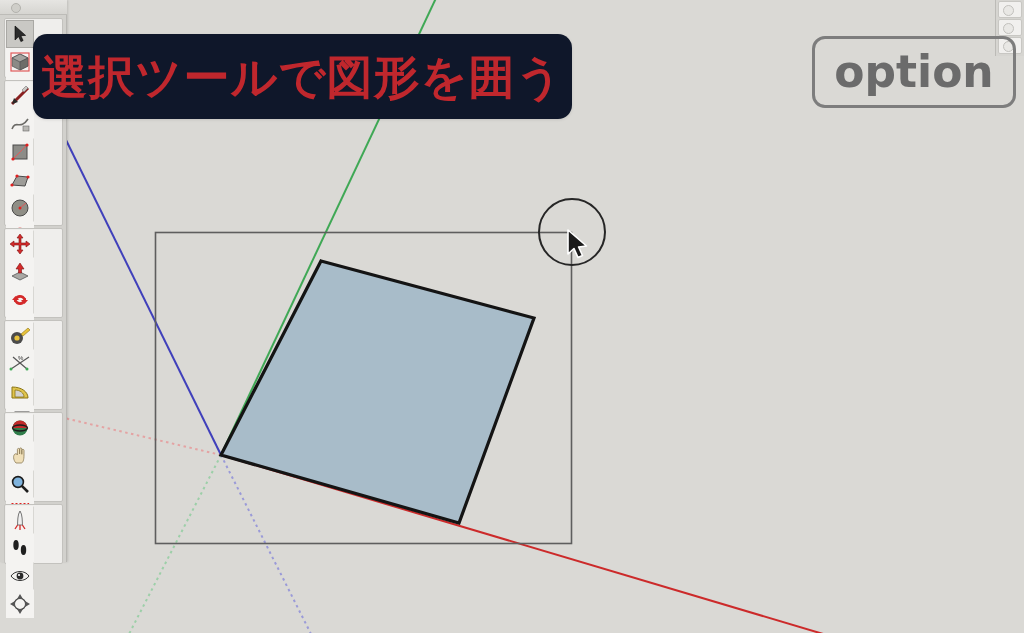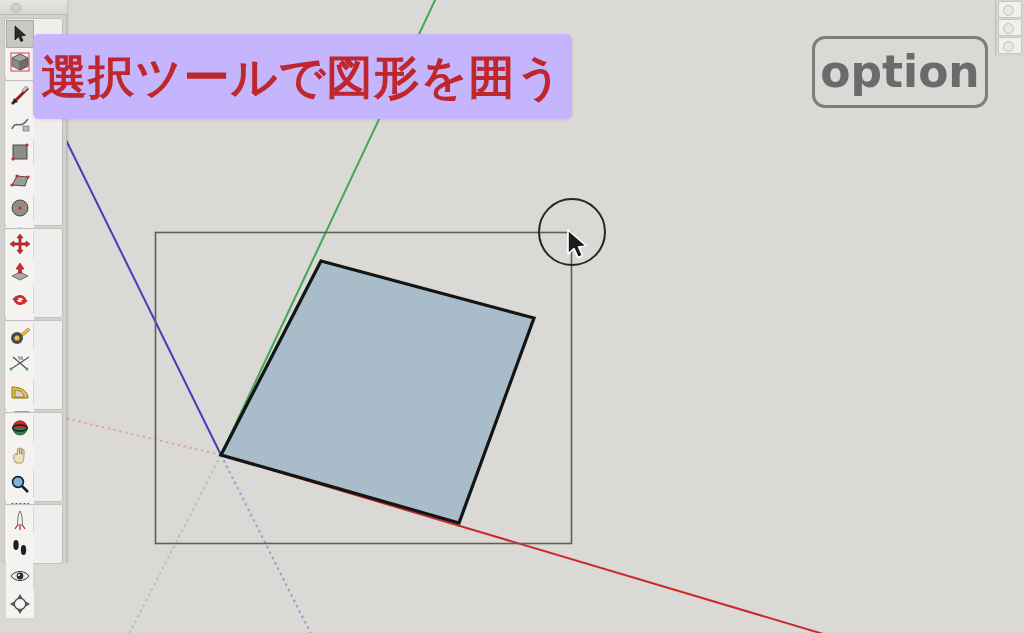--- a/index.html
+++ b/index.html
@@ -46,37 +46,37 @@
     background:#f4f3f1;
     margin:0;
   }
   .tbtn:nth-child(odd){border-right:1px solid #d8d7d3;}
   .tbtn.active{background:#c9c8c4;border-color:#a9a8a4;}
   .tbtn svg{display:block;}
 
   
   #caption{
     position:absolute;left:33px;top:34px;width:539px;height:85px;
-    background:#c4b5fd;border-radius:6px;
+    background:#0f172a;border-radius:14px;
     display:flex;align-items:center;justify-content:center;
     box-shadow:0 1px 3px rgba(0,0,0,.10);
   }
   #caption-text{
     color:#c0272d;
     font-weight:bold;
     font-size:46px;
     letter-spacing:1px;
     white-space:nowrap;
     line-height:1;
     font-family:"DejaVu Sans","Liberation Sans",sans-serif;
   }
 
   
   #option-key{
-    position:absolute;left:812px;top:36px;width:176px;height:72px;
+    position:absolute;left:812px;top:36px;width:204px;height:72px;
     border:3px solid #7d7d7d;border-radius:13px;
     display:flex;align-items:center;justify-content:center;
     box-sizing:border-box;
     background:transparent;
   }
   #option-key-label{
     color:#6b6b6b;font-weight:bold;font-size:44px;line-height:1;
     font-family:"DejaVu Sans","Liberation Sans",sans-serif;
   }
 

